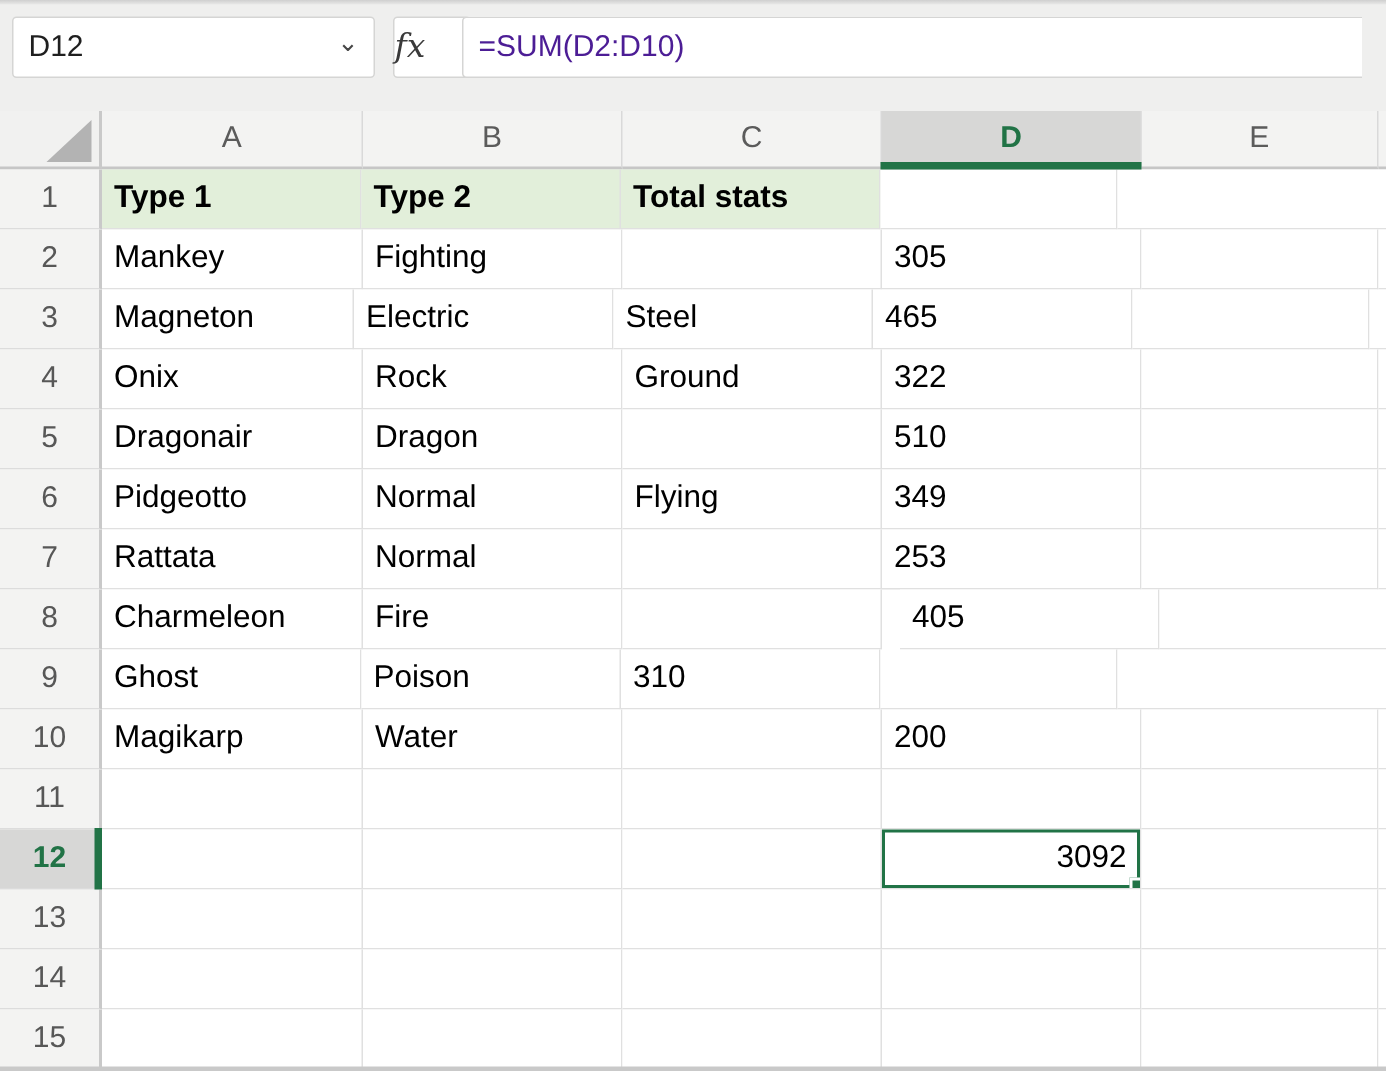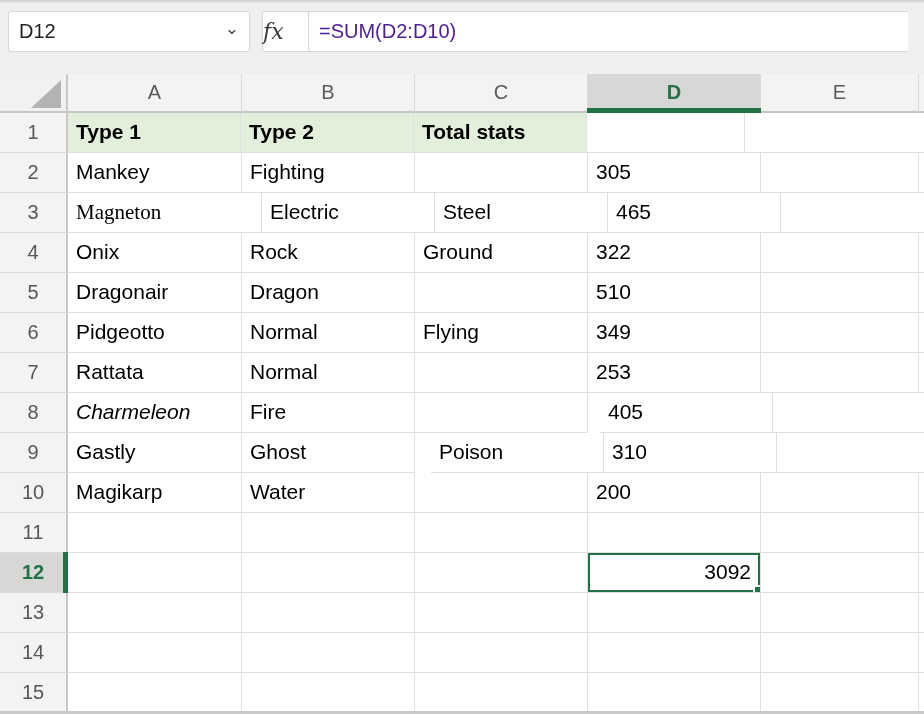--- a/index.html
+++ b/index.html
@@ -119,21 +119,21 @@
           <div class="rh">2</div>
           <div class="cell" style="width: 174px;">Mankey</div>
           <div class="cell" style="width: 173px;">Fighting</div>
           <div class="cell" style="width: 173px;"></div>
           <div class="cell" style="width: 173px;">305</div>
           <div class="cell" style="width: 158px;"></div>
           <div class="cell sliver"></div>
         </div>
         <div class="row">
           <div class="rh">3</div>
-          <div class="cell" style="width: 194px; font-family: Liberation Serif, serif;">Magneton</div>
+          <div class="cell" style="width: 168px;">Magneton</div>
           <div class="cell" style="width: 173px;">Electric</div>
           <div class="cell" style="width: 173px;">Steel</div>
           <div class="cell" style="width: 173px;">465</div>
           <div class="cell" style="width: 158px;"></div>
           <div class="cell sliver"></div>
         </div>
         <div class="row">
           <div class="rh">4</div>
           <div class="cell" style="width: 174px;">Onix</div>
           <div class="cell" style="width: 173px;">Rock</div>
@@ -164,32 +164,31 @@
           <div class="rh">7</div>
           <div class="cell" style="width: 174px;">Rattata</div>
           <div class="cell" style="width: 173px;">Normal</div>
           <div class="cell" style="width: 173px;"></div>
           <div class="cell" style="width: 173px;">253</div>
           <div class="cell" style="width: 158px;"></div>
           <div class="cell sliver"></div>
         </div>
         <div class="row">
           <div class="rh">8</div>
-          <div class="cell" style="width: 174px; font-style: italic;">Charmeleon</div>
+          <div class="cell" style="width: 174px;">Charmeleon</div>
           <div class="cell" style="width: 173px;">Fire</div>
           <div class="cell" style="width: 173px;"></div>
           <div class="cell" style="width: 173px; margin-left: 12px;">405</div>
           <div class="cell" style="width: 158px;"></div>
           <div class="cell sliver"></div>
         </div>
         <div class="row">
           <div class="rh">9</div>
-          <div class="cell" style="width: 174px;">Gastly</div>
           <div class="cell" style="width: 173px;">Ghost</div>
-          <div class="cell" style="width: 173px; margin-left: 16px;">Poison</div>
+          <div class="cell" style="width: 173px;">Poison</div>
           <div class="cell" style="width: 173px;">310</div>
           <div class="cell" style="width: 158px;"></div>
           <div class="cell sliver"></div>
         </div>
         <div class="row">
           <div class="rh">10</div>
           <div class="cell" style="width: 174px;">Magikarp</div>
           <div class="cell" style="width: 173px;">Water</div>
           <div class="cell" style="width: 173px;"></div>
           <div class="cell" style="width: 173px;">200</div>

